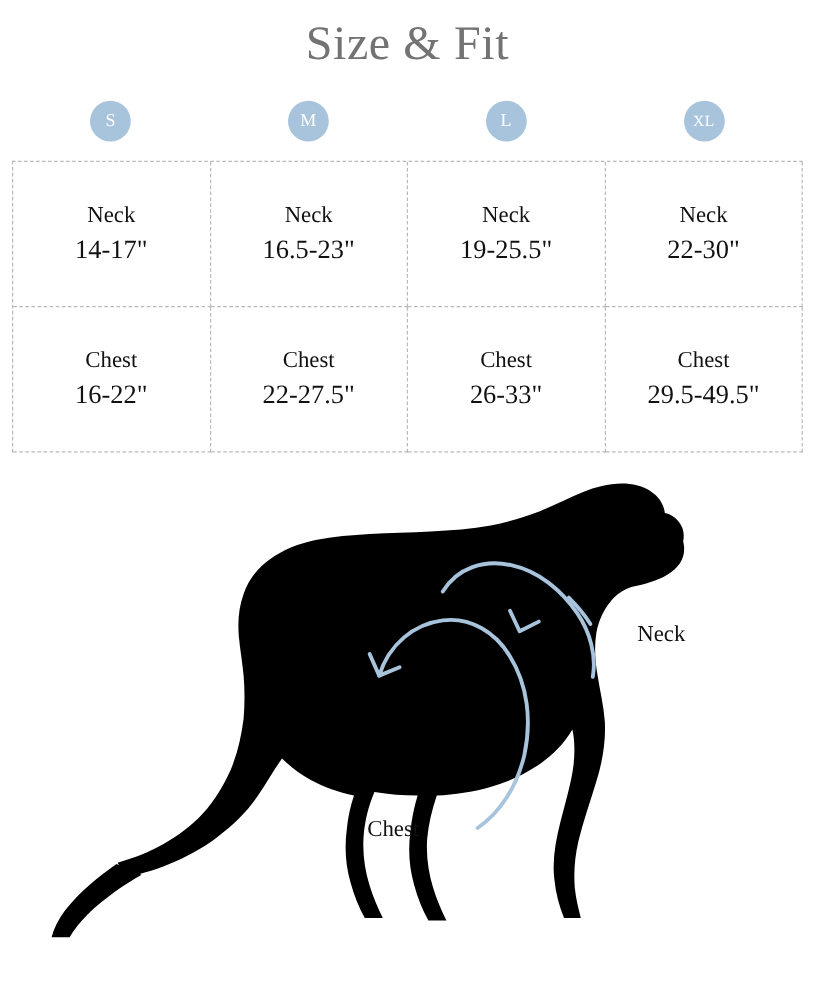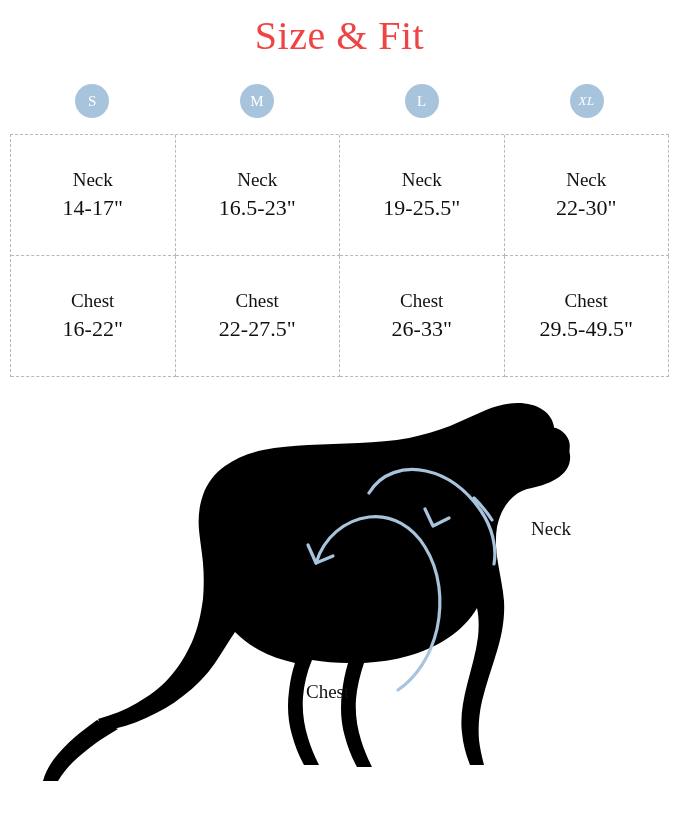--- a/index.html
+++ b/index.html
@@ -19,21 +19,21 @@
     width: 679px;
     height: 824px;
     position: relative;
   }
   .title {
     text-align: center;
     font-family: "Liberation Serif", serif;
     font-size: 40px;
     font-weight: 400;
     letter-spacing: 0.5px;
-    color: #ef4444;
+    color: #737373;
     margin: 8px 0 0 0;
     padding-top: 6px;
     line-height: 1.1;
   }
   .size-badges {
     display: flex;
     margin: 26px 0 0 0;
     padding: 0 10px;
   }
   .badge-cell {
@@ -48,21 +48,21 @@
     border-radius: 50%;
     background: #a8c4dd;
     color: #ffffff;
     display: flex;
     align-items: center;
     justify-content: center;
     font-family: "Liberation Serif", serif;
     font-size: 15px;
     letter-spacing: 0.5px;
   }
-  .badge.xl { font-size: 13px; font-style: italic; }
+  .badge.xl { font-size: 13px; }
 
   .grid {
     margin: 16px 10px 0 10px;
     border-top: 1px dashed #b9b9b9;
     border-left: 1px dashed #b9b9b9;
   }
   .grid-row {
     display: flex;
   }
   .grid-cell {

